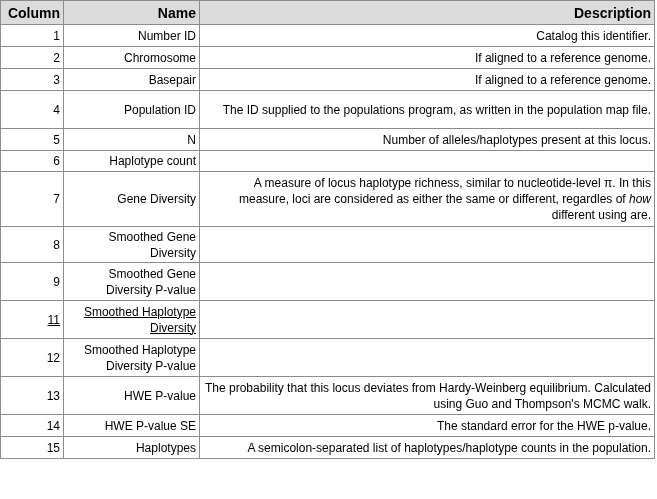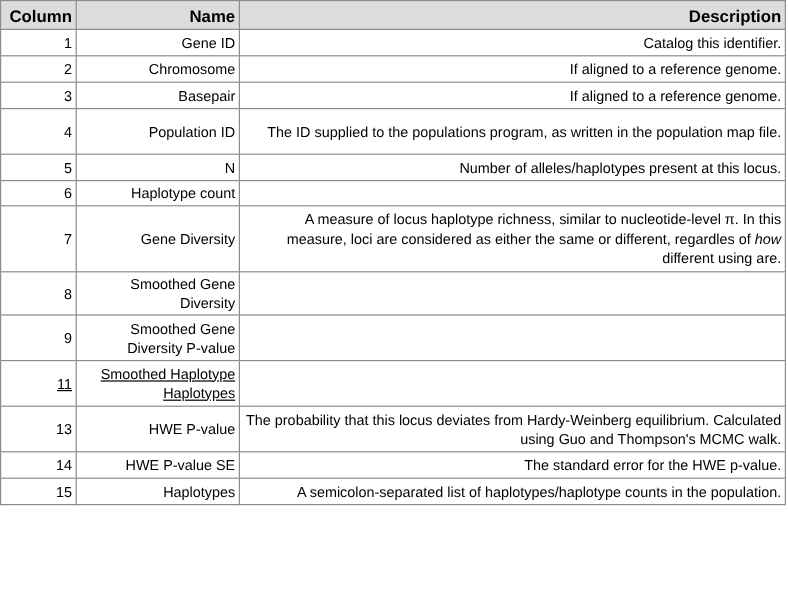--- a/index.html
+++ b/index.html
@@ -53,21 +53,21 @@
   <thead>
     <tr>
       <th>Column</th>
       <th>Name</th>
       <th>Description</th>
     </tr>
   </thead>
   <tbody id="tbody">
       <tr style="height: 22px;">
         <td class="num">1</td>
-        <td>Gene ID</td>
+        <td>Number ID</td>
         <td>Catalog this identifier.</td>
       </tr>
       <tr style="height: 22px;">
         <td class="num">2</td>
         <td>Chromosome</td>
         <td>If aligned to a reference genome.</td>
       </tr>
       <tr style="height: 22px;">
         <td class="num">3</td>
         <td>Basepair</td>
@@ -98,21 +98,26 @@
         <td>Smoothed Gene Diversity</td>
         <td></td>
       </tr>
       <tr style="height: 38px;">
         <td class="num">9</td>
         <td>Smoothed Gene Diversity P-value</td>
         <td></td>
       </tr>
       <tr style="height: 38px; text-decoration: underline;">
         <td class="num">11</td>
-        <td>Smoothed Haplotype Haplotypes</td>
+        <td>Smoothed Haplotype Diversity</td>
+        <td></td>
+      </tr>
+      <tr style="height: 38px;">
+        <td class="num">12</td>
+        <td>Smoothed Haplotype Diversity P-value</td>
         <td></td>
       </tr>
       <tr style="height: 38px; margin-top: 24px;">
         <td class="num">13</td>
         <td>HWE P-value</td>
         <td>The probability that this locus deviates from Hardy-Weinberg equilibrium. Calculated using Guo and Thompson's MCMC walk.</td>
       </tr>
       <tr style="height: 22px;">
         <td class="num">14</td>
         <td>HWE P-value SE</td>

